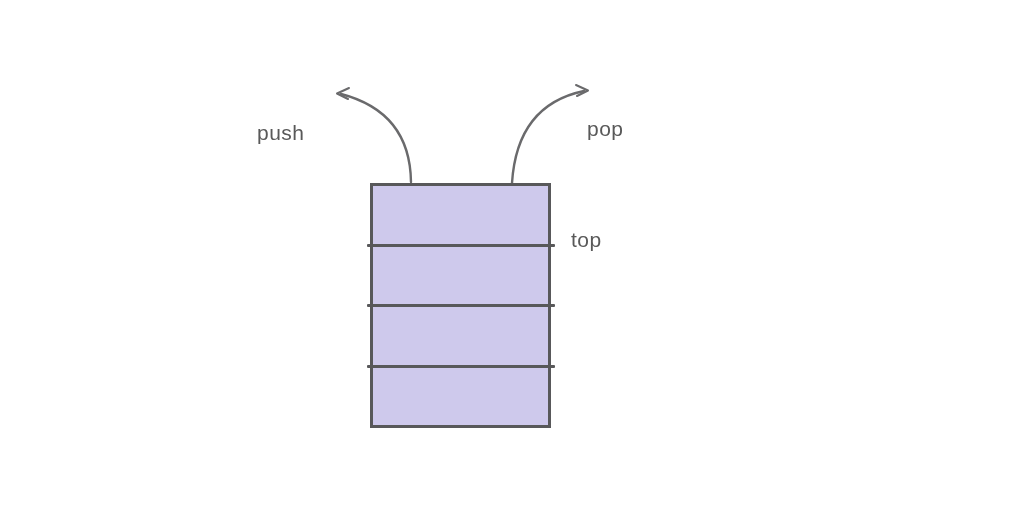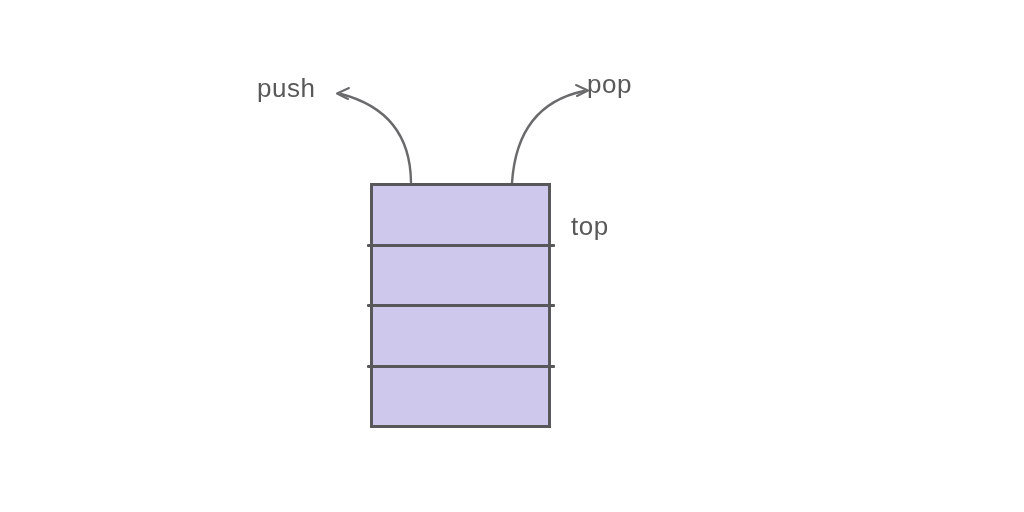--- a/index.html
+++ b/index.html
@@ -72,29 +72,30 @@
     position: absolute;
     left: -6px;
     bottom: -3px;
     width: 4px;
     height: 3px;
     background: var(--cell-border, #58585a);
     border-radius: 1px;
   }
   .label {
     position: absolute;
-    font-size: 26px;
+    font-size: 21px;
     letter-spacing: 0.5px;
     color: var(--label-text, #595959);
     white-space: nowrap;
     user-select: none;
+    margin-top: 48px;
   }
   .label-push { left: 257px; top: 73px; }
   .label-pop  { left: 587px; top: 69px; }
-  .label-top  { left: 571px; top: 211px; }
+  .label-top  { left: 571px; top: 180px; }
 </style>
 </head>
 <body>
 
 <div class="canvas">
 
   <svg class="arrows" viewBox="0 0 1024 512" xmlns="http://www.w3.org/2000/svg" aria-hidden="true">
 
     <g>
       <path class="arrow-line" d="M 411 182 Q 410 112 341 94"></path>

